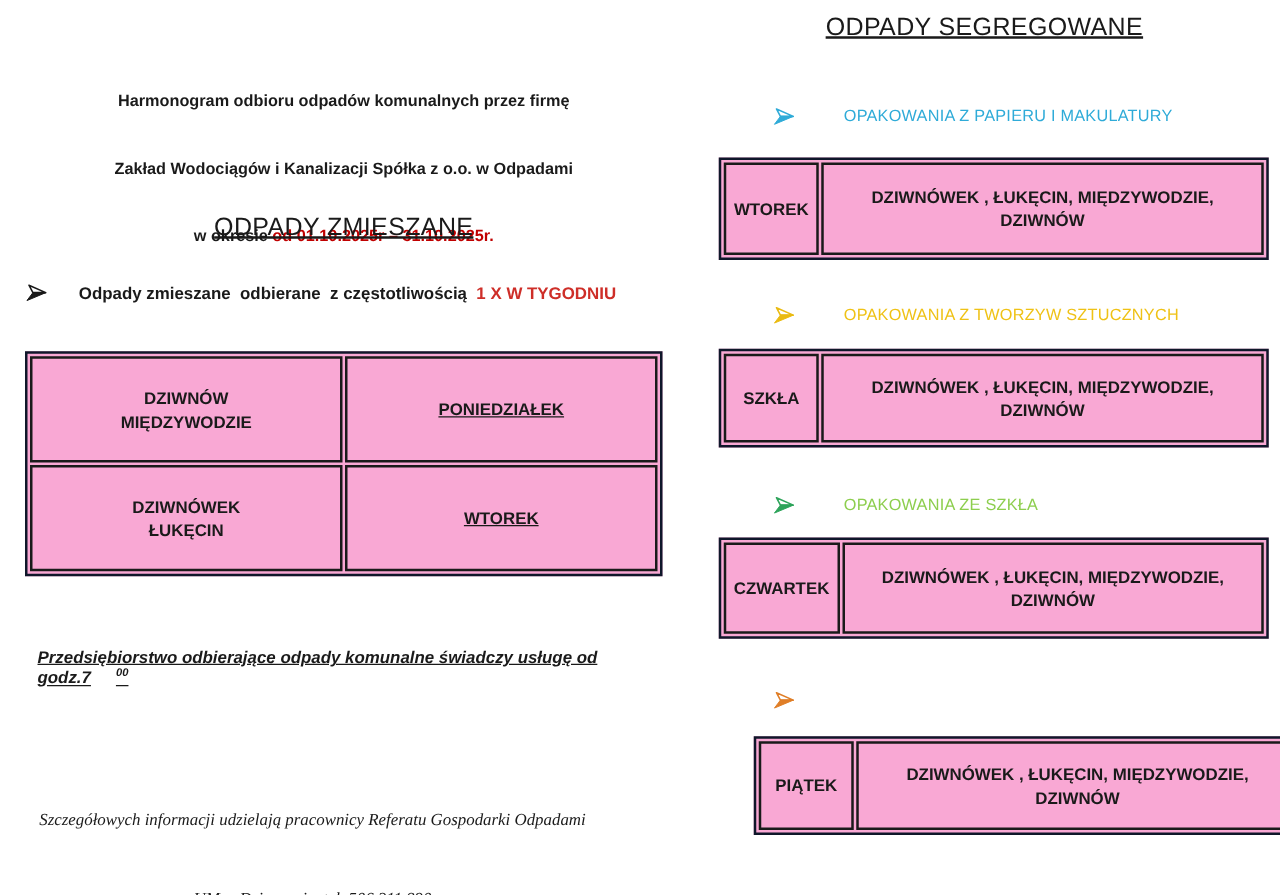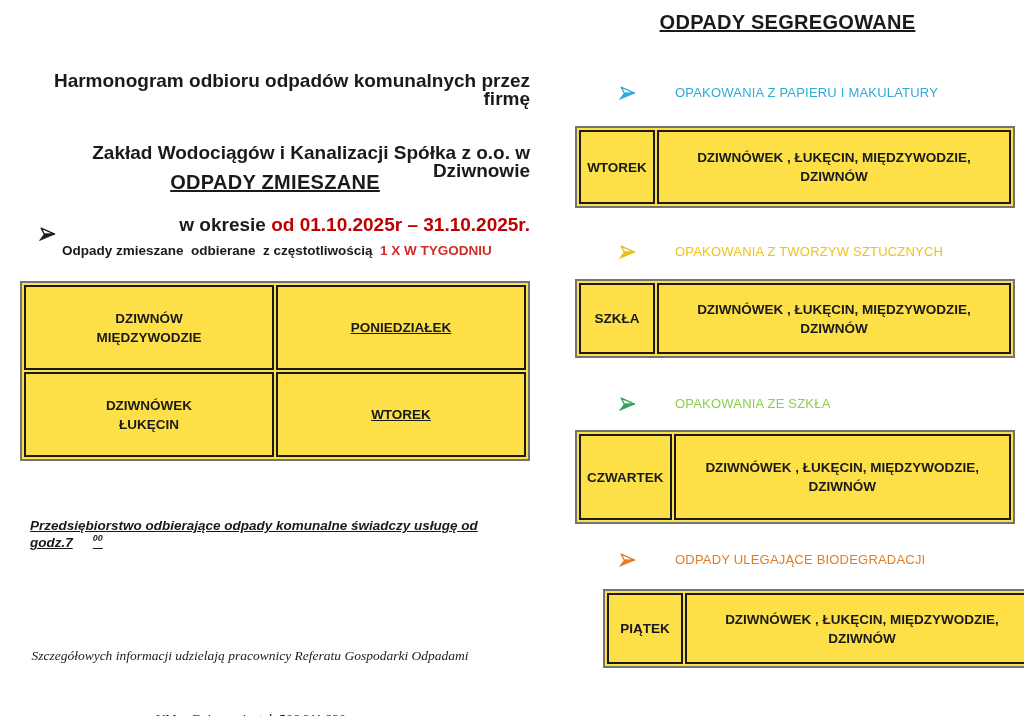--- a/index.html
+++ b/index.html
@@ -9,46 +9,46 @@
     background: #ffffff;
     font-family: "Liberation Sans", sans-serif;
     color: #1a1a1a;
     overflow: hidden;
   }
   .abs { position: absolute; }
 
   
   .header-block {
     left: 20px; top: 36px; width: 510px;
-    text-align: right;
-    font-weight: bold; font-size: 19px; line-height: 18px;
+    text-align: center;
+    font-weight: bold; font-size: 13px; line-height: 18px;
     white-space: pre-wrap;
   }
   .title {
-    font-weight: bold; font-size: 20px;
+    font-weight: normal; font-size: 20px;
     text-align: center; text-decoration: underline;
     letter-spacing: 0.3px;
   }
   .title-left { left: 20px; top: 171px; width: 510px; }
   .title-right { left: 560px; top: 11px; width: 455px; }
 
   .bullet-line { display: flex; align-items: flex-start; }
-  .bullet-left { left: 38px; top: 226px; width: 480px; flex-direction: column; }
+  .bullet-left { left: 20px; top: 226px; width: 480px; }
   .bullet-left .bullet-text {
     font-weight: bold; font-size: 13.5px; line-height: 18px;
     margin-left: 24px; white-space: pre-wrap;
   }
   .arrow { display: inline-block; width: 19px; height: 15px; flex: 0 0 auto; margin-top: 1px; }
   .arrow svg { display: block; width: 100%; height: 100%; }
 
   table.schedule {
     border-collapse: separate;
     border-spacing: 2px;
-    border: 2px solid #737373;
-    background: #fde047;
+    border: 2px solid #0f172a;
+    background: #f9a8d4;
   }
   table.schedule td {
     border: 2px solid #1a1a1a;
     text-align: center; vertical-align: middle;
     font-weight: bold; font-size: 13.5px; line-height: 19px;
     padding: 2px 6px;
   }
   .left-table { left: 20px; top: 281px; width: 510px; height: 180px; }
   .left-table td { width: 50%; }
   .underlined { text-decoration: underline; }
@@ -75,21 +75,21 @@
   }
   .right-table { left: 575px; width: 440px; }
   .right-table td.day-col { width: 76px; }
   .right-table td { height: 70px; }
 </style>
 </head>
 <body>
 
 <div class="abs header-block">
   <div>Harmonogram odbioru odpadów komunalnych przez firmę</div>
-  <div>Zakład Wodociągów i Kanalizacji Spółka z o.o. w Dziwnowie</div>
+  <div>Zakład Wodociągów i Kanalizacji Spółka z o.o. w Odpadami</div>
   <div><span>w okresie </span><span style="color: rgb(192, 0, 0);">od 01.10.2025r – 31.10.2025r.</span></div>
 </div>
 
 <h1 class="abs title title-left">ODPADY ZMIESZANE</h1>
 
 <div class="abs bullet-line bullet-left">
   <span class="arrow" style="color: rgb(26, 26, 26);">
     <svg viewBox="0 0 24 18">
       <polygon points="4,1 21,8.5 8,8.5" fill="#ffffff" stroke="currentColor" stroke-width="1.6" stroke-linejoin="round"></polygon>
       <polygon points="8,8.5 21,8.5 2,16.5" fill="currentColor" stroke="currentColor" stroke-width="1" stroke-linejoin="round"></polygon>
@@ -170,40 +170,39 @@
 
 <div class="seg-bullet bullet-line" style="top:396px;">
   <span class="arrow" style="color: rgb(46, 164, 91);">
     <svg viewBox="0 0 24 18">
       <polygon points="4,1 21,8.5 8,8.5" fill="#ffffff" stroke="currentColor" stroke-width="1.6" stroke-linejoin="round"></polygon>
       <polygon points="8,8.5 21,8.5 2,16.5" fill="currentColor" stroke="currentColor" stroke-width="1" stroke-linejoin="round"></polygon>
     </svg>
   </span>
   <span class="seg-label" style="color: rgb(141, 206, 78);">OPAKOWANIA ZE SZKŁA</span>
 </div>
-<table class="abs schedule right-table" style="top:430px;height:94px;">
+<table class="abs schedule right-table" style="top:430px;height:81px;">
   <tbody>
       <tr>
     <td class="day-col">CZWARTEK</td>
     <td>
       <div>DZIWNÓWEK , ŁUKĘCIN, MIĘDZYWODZIE,</div>
       <div>DZIWNÓW</div>
     </td>
   </tr>
 </tbody>
   </table>
 
 <div class="seg-bullet bullet-line" style="top:552px;">
   <span class="arrow" style="color: rgb(224, 126, 39);">
     <svg viewBox="0 0 24 18">
       <polygon points="4,1 21,8.5 8,8.5" fill="#ffffff" stroke="currentColor" stroke-width="1.6" stroke-linejoin="round"></polygon>
       <polygon points="8,8.5 21,8.5 2,16.5" fill="currentColor" stroke="currentColor" stroke-width="1" stroke-linejoin="round"></polygon>
     </svg>
   </span>
-  <span class="seg-label" style="color: rgb(224, 126, 39);">ODPADY ULEGAJĄCE BIODEGRADACJI</span>
 </div>
 <table class="abs schedule right-table" style="top:589px;height:79px;margin-left:28px;">
   <tbody>
       <tr>
     <td class="day-col">PIĄTEK</td>
     <td>
       <div>DZIWNÓWEK , ŁUKĘCIN, MIĘDZYWODZIE,</div>
       <div>DZIWNÓW</div>
     </td>
   </tr>

